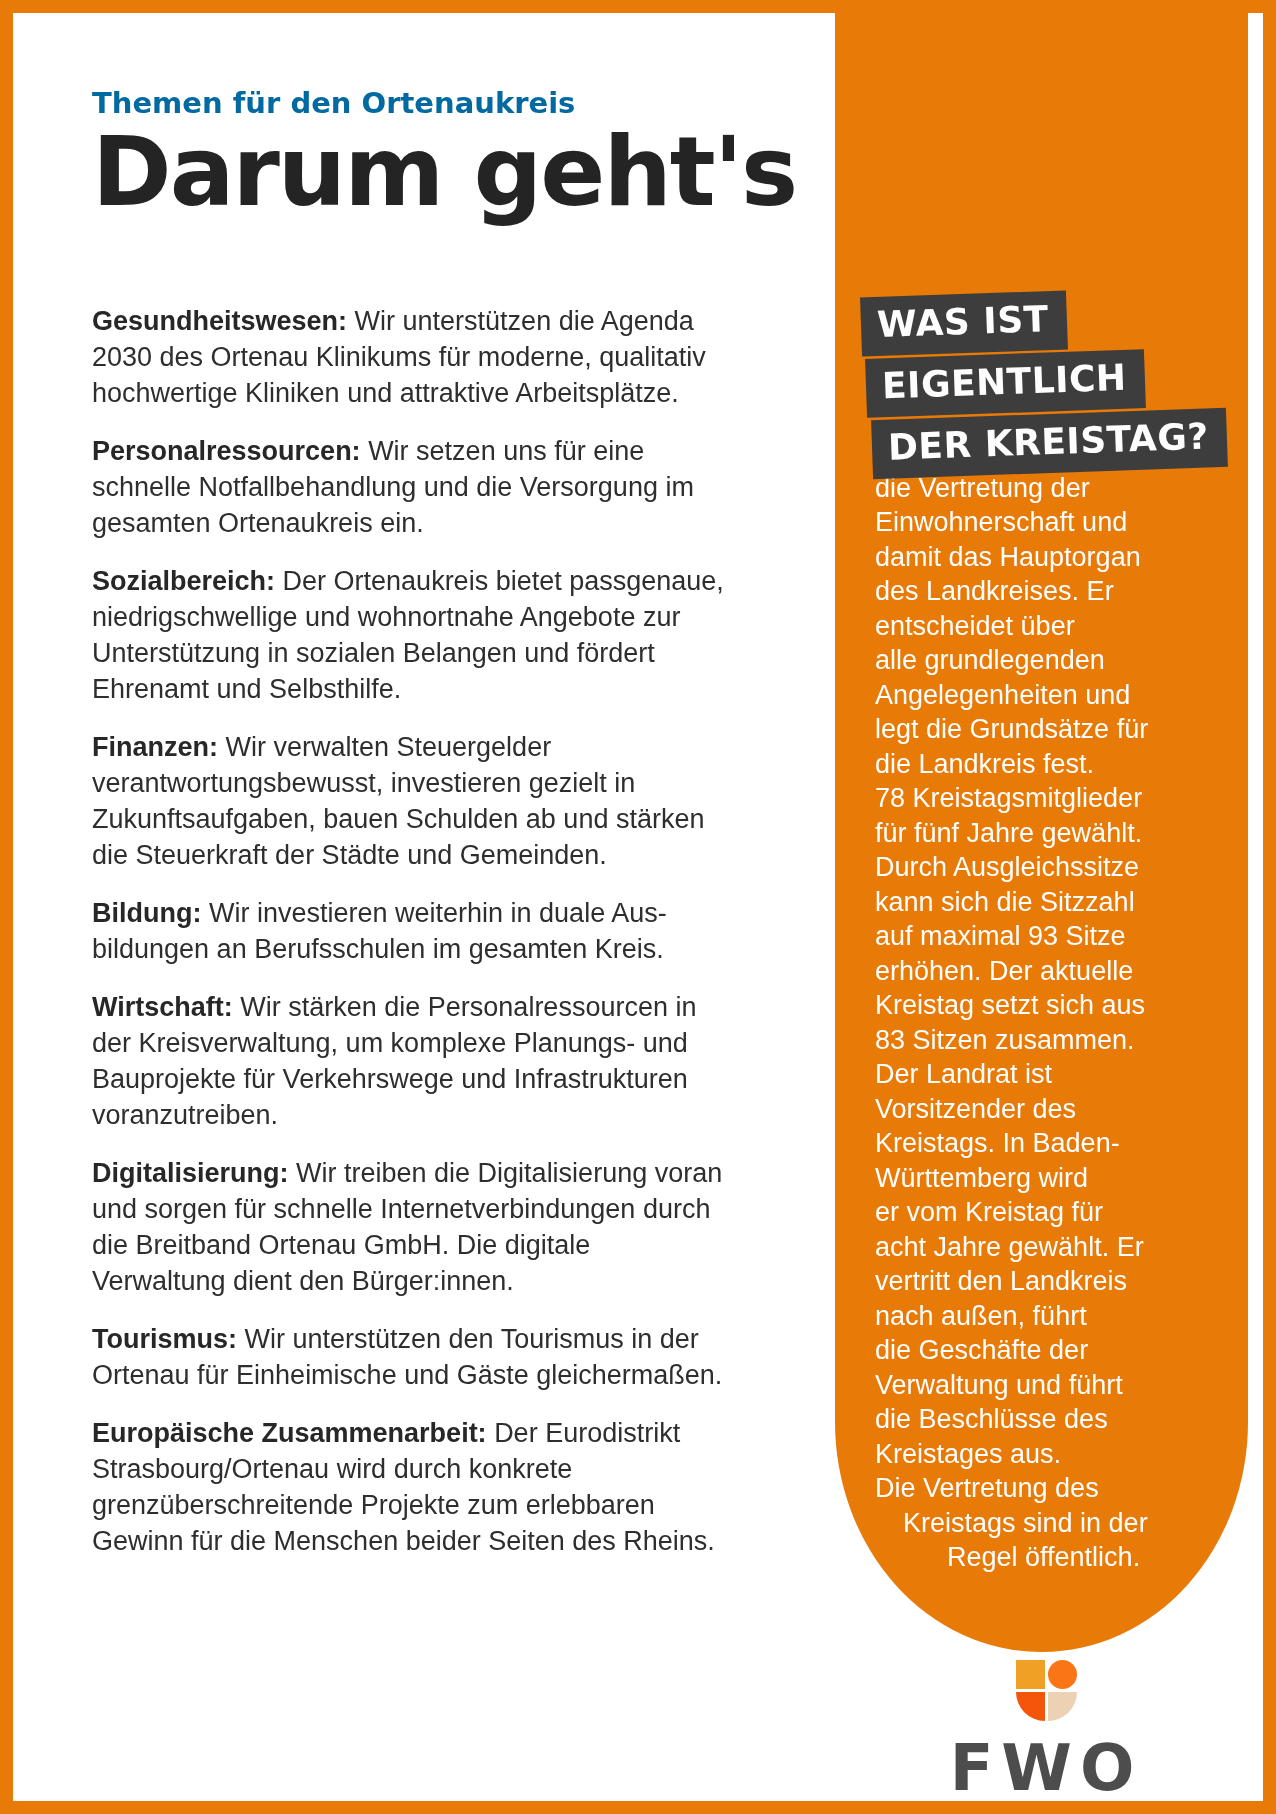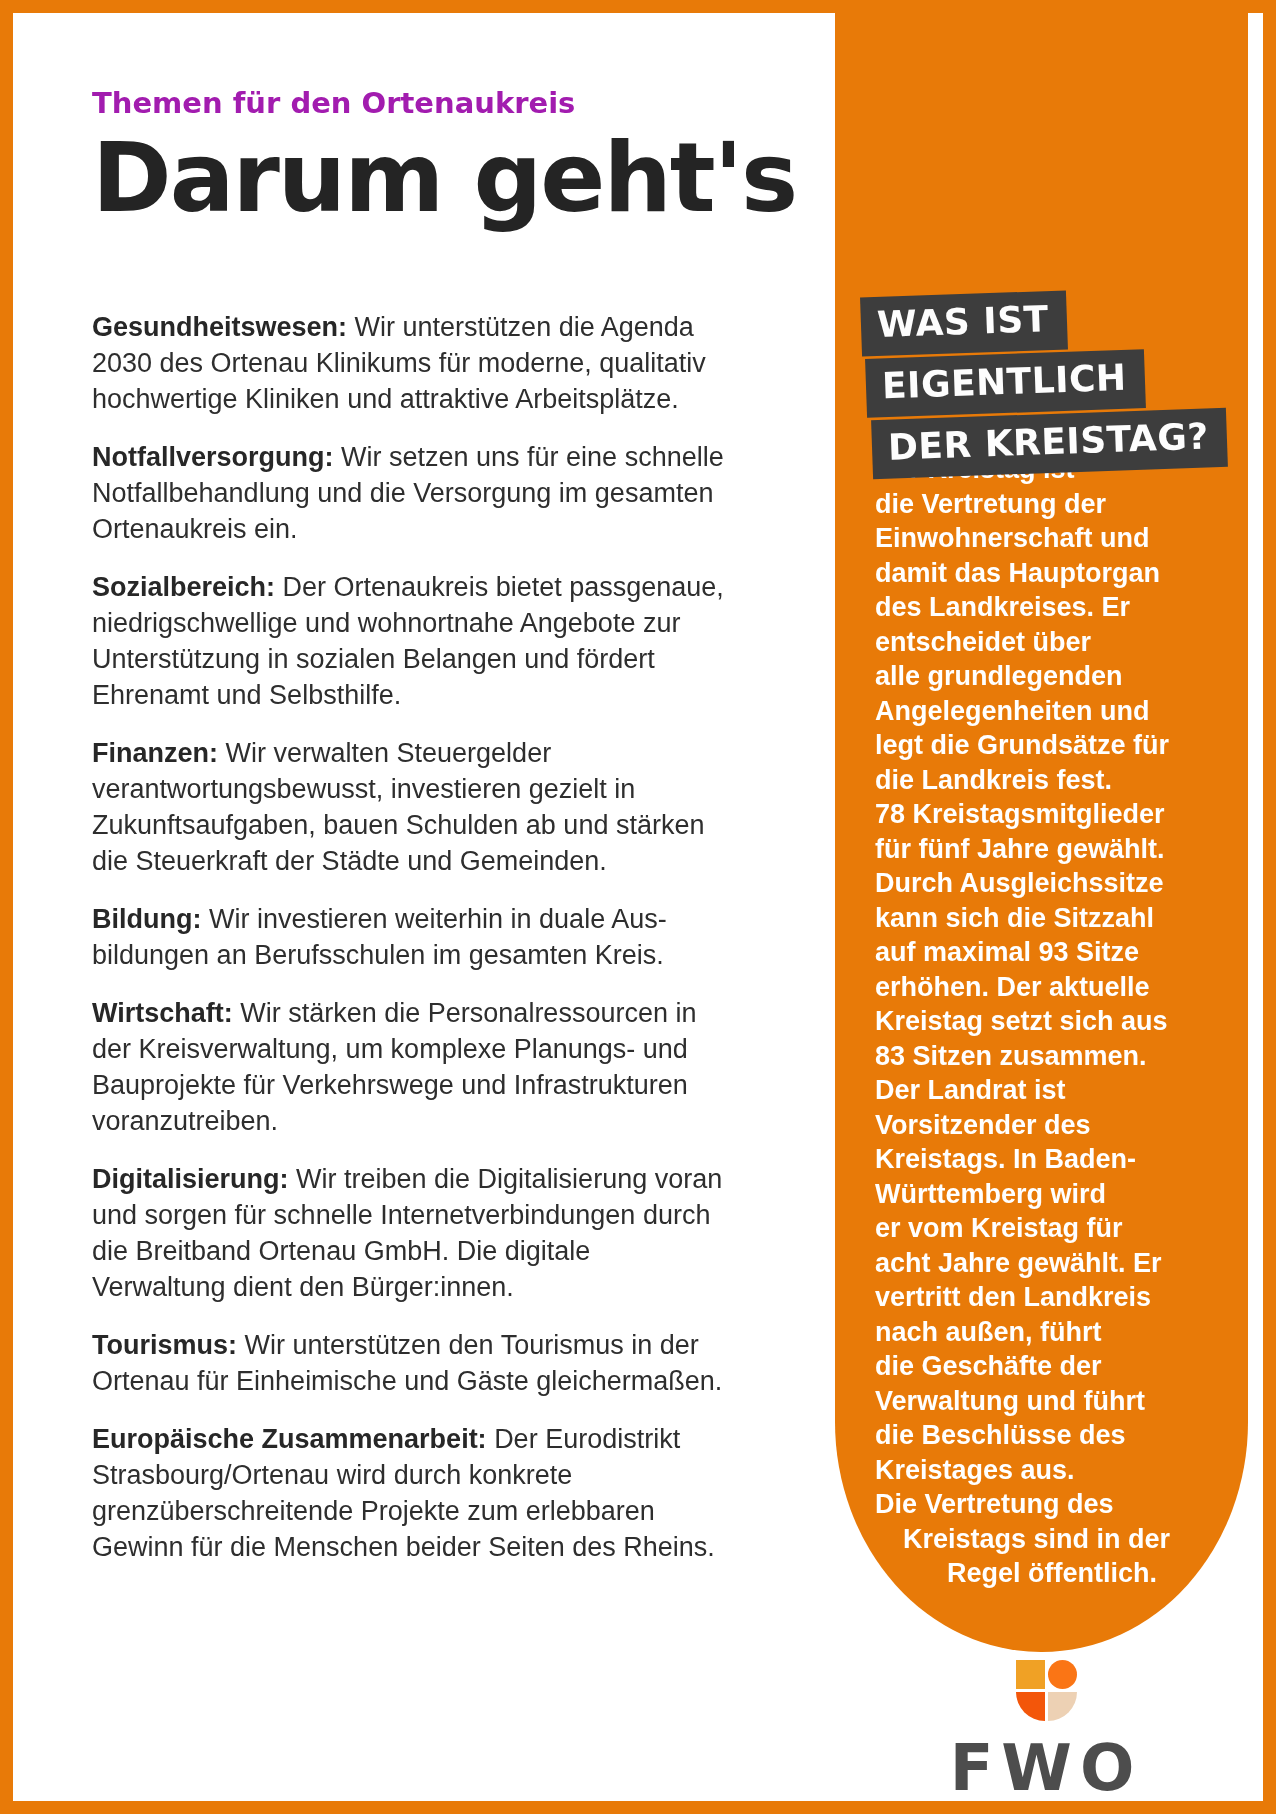--- a/index.html
+++ b/index.html
@@ -23,21 +23,21 @@
     background:var(--orange);
     border-bottom-left-radius:206px 230px;
     border-bottom-right-radius:206px 230px;
     z-index:1;
   }
 
   
   .left-col{position:absolute;left:92px;top:84px;width:632px;z-index:2;}
   .kicker{
     font-family:"DejaVu Sans","Liberation Sans",sans-serif;
-    font-weight:bold;font-size:29px;line-height:38px;color:#a21caf;margin:0 0 6px 0;
+    font-weight:bold;font-size:29px;line-height:38px;color:#0369a1;margin:0 0 0 0;
   }
   .title{
     font-family:"DejaVu Sans","Liberation Sans",sans-serif;
     font-weight:bold;font-size:96px;line-height:101px;letter-spacing:-2px;
     color:#242424;margin:0 0 80px 0;white-space:nowrap;
   }
   .topic{font-size:27px;line-height:36px;margin:0 0 22px 0;color:#2e2e2e;}
   .topic b{font-weight:bold;color:#272727;}
 
   
@@ -46,21 +46,21 @@
     position:absolute;background:var(--tag-bg);color:#fdfdfd;
     font-family:"DejaVu Sans","Liberation Sans",sans-serif;font-weight:bold;
     font-size:36px;line-height:1.12;padding:8px 18px 11px 16px;
     transform:rotate(-2deg);white-space:nowrap;letter-spacing:.5px;
   }
   .tag:nth-of-type(1){left:861px;top:294px;}
   .tag:nth-of-type(2){left:866px;top:354px;}
   .tag:nth-of-type(3){left:872px;top:414px;}
 
   
-  .panel-text{position:absolute;left:875px;top:452px;width:350px;z-index:3;font-weight:bold;}
+  .panel-text{position:absolute;left:875px;top:436px;width:350px;z-index:3;}
   .panel-line{
     color:#fff;font-size:27px;line-height:34.5px;white-space:nowrap;
   }
   .panel-line:nth-last-child(2){padding-left:28px;}
   .panel-line:last-child{padding-left:72px;}
 
   
   .logo{position:absolute;left:936px;top:1660px;width:220px;text-align:center;z-index:2;}
   .logo-icon{
     width:62px;height:61px;margin:0 auto 15px auto;
@@ -81,21 +81,21 @@
 <body>
 
 <div class="orange-panel"></div>
 
 <div class="left-col">
   <p class="kicker">Themen für den Ortenaukreis</p>
   <h1 class="title">Darum geht's</h1>
   <div>
   <p class="topic"><b>Gesundheitswesen: </b><span>Wir unterstützen die Agenda 2030 des Ortenau Klinikums für moderne, qualitativ hochwertige Kliniken und attraktive Arbeitsplätze.</span></p>
 
-  <p class="topic"><b>Notfallversorgung: </b><span>Wir setzen uns für eine schnelle Notfallbehandlung und die Versorgung im gesamten Ortenaukreis ein.</span></p>
+  <p class="topic"><b>Personalressourcen: </b><span>Wir setzen uns für eine schnelle Notfallbehandlung und die Versorgung im gesamten Ortenaukreis ein.</span></p>
 
   <p class="topic"><b>Sozialbereich: </b><span>Der Ortenaukreis bietet passgenaue, niedrigschwellige und wohnortnahe Angebote zur Unterstützung in sozialen Belangen und fördert Ehrenamt und Selbsthilfe.</span></p>
 
   <p class="topic"><b>Finanzen: </b><span>Wir verwalten Steuergelder verantwortungsbewusst, investieren gezielt in Zukunftsaufgaben, bauen Schulden ab und stärken die Steuerkraft der Städte und Gemeinden.</span></p>
 
 
   <p class="topic"><b>Bildung: </b><span>Wir investieren weiterhin in duale Aus-bildungen an Berufsschulen im gesamten Kreis.</span></p>
 
   <p class="topic"><b>Wirtschaft: </b><span>Wir stärken die Personalressourcen in der Kreisverwaltung, um komplexe Planungs- und Bauprojekte für Verkehrswege und Infrastrukturen voranzutreiben.</span></p>
 

